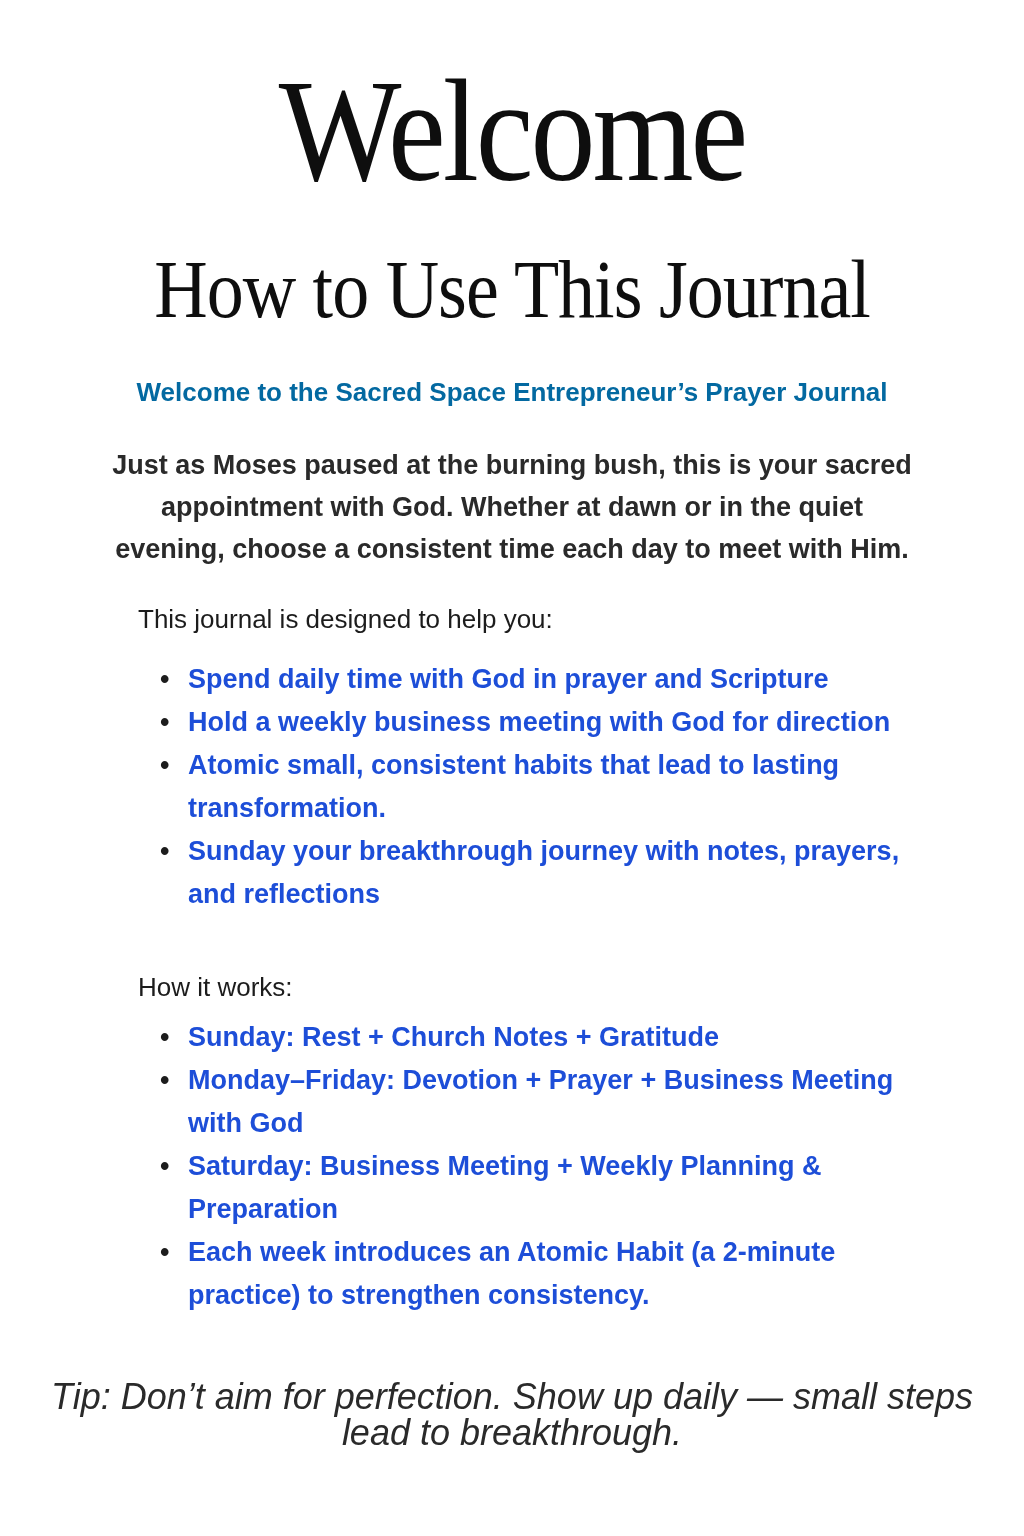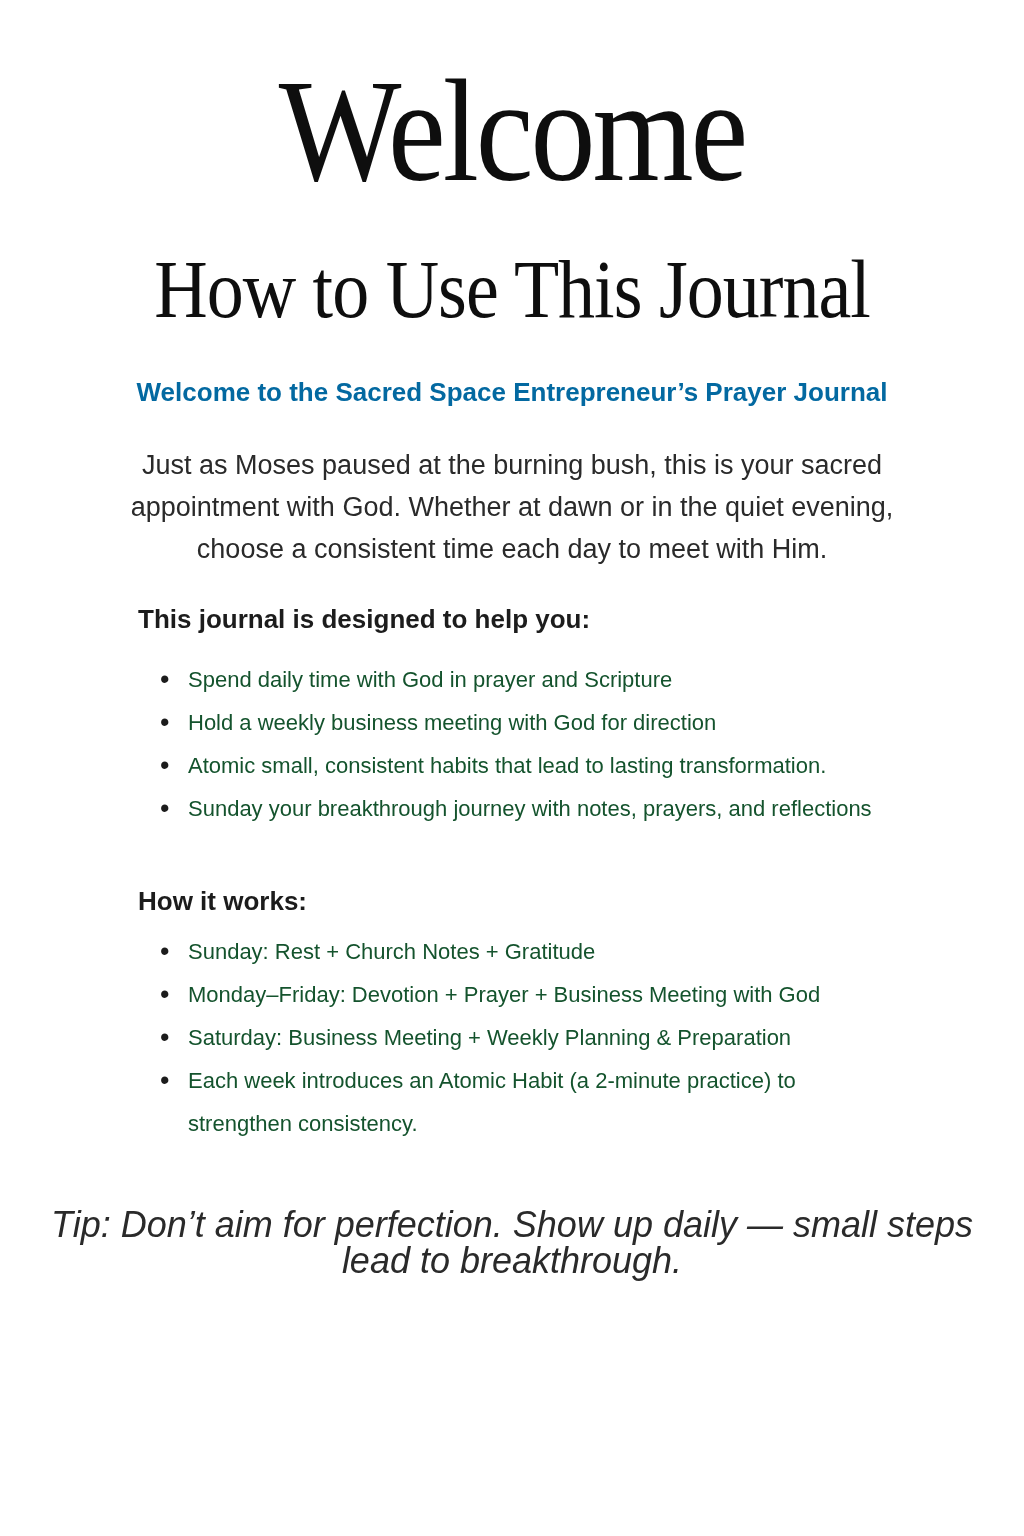--- a/index.html
+++ b/index.html
@@ -48,50 +48,50 @@
     font-size: 26px;
     font-weight: 700;
     line-height: 32px;
     color: #0369a1;
   }
   .intro-para {
     margin: 36px auto 0 auto;
     max-width: 800px;
     text-align: center;
     font-size: 27px;
-    font-weight: 400;
+    font-weight: 700;
     line-height: 42px;
     color: #2a2a2a;
   }
   .section-heading {
     margin: 34px 0 0 138px;
     font-size: 26px;
-    font-weight: 700;
+    font-weight: 400;
     line-height: 30px;
     color: #1c1c1c;
   }
   .section-heading.second {
     margin-top: 56px;
   }
   ul.bullets {
     list-style: none;
     margin: 24px 0 0 158px;
     padding: 0;
     width: 742px;
   }
   ul.bullets.tight {
     margin-top: 14px;
   }
   ul.bullets li {
     position: relative;
     padding-left: 30px;
-    font-size: 22px;
-    font-weight: 400;
+    font-size: 27px;
+    font-weight: 700;
     line-height: 43px;
-    color: #14532d;
+    color: #1d4ed8;
   }
   ul.bullets li::before {
     content: "\2022";
     position: absolute;
     left: 2px;
     top: 0;
     font-size: 27px;
     color: #1c1c1c;
   }
   .tip {

